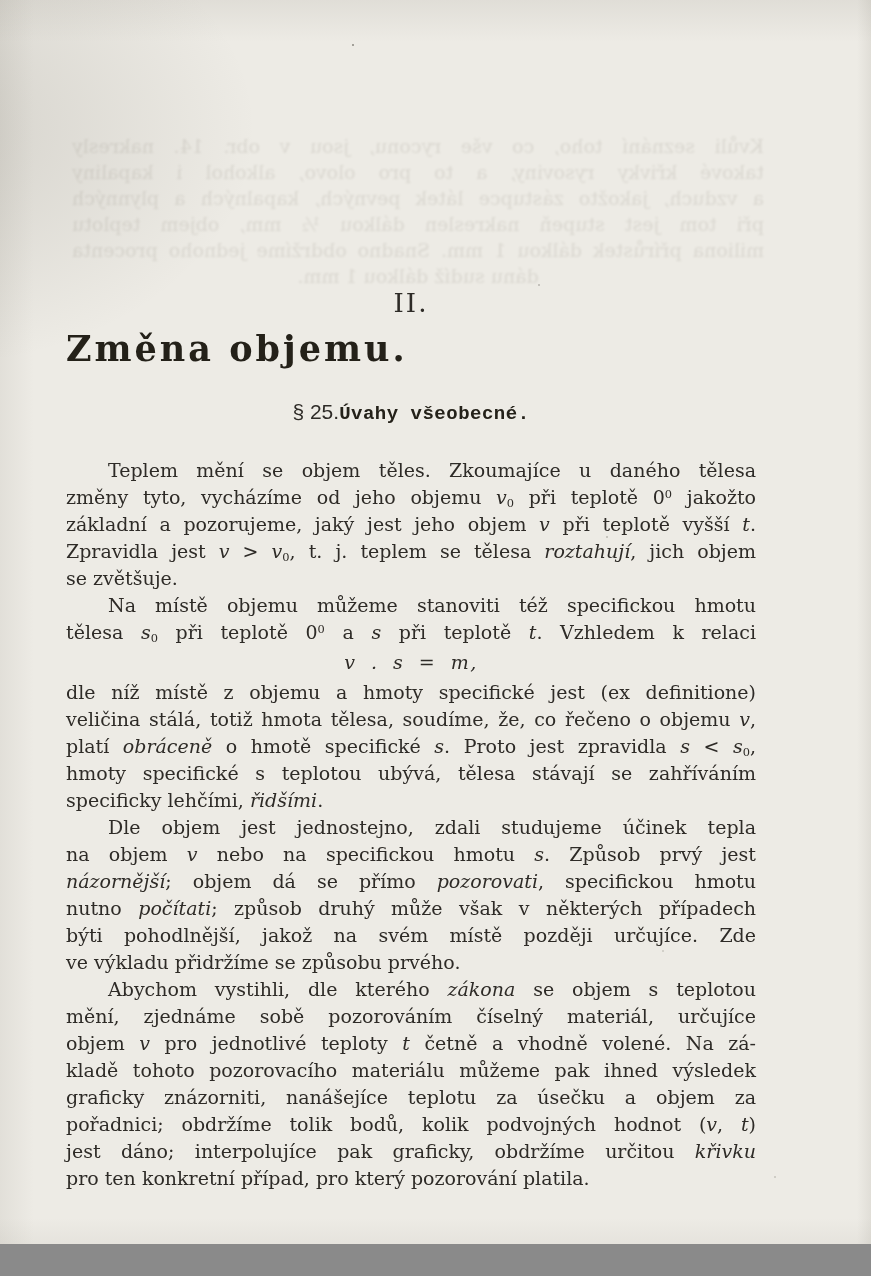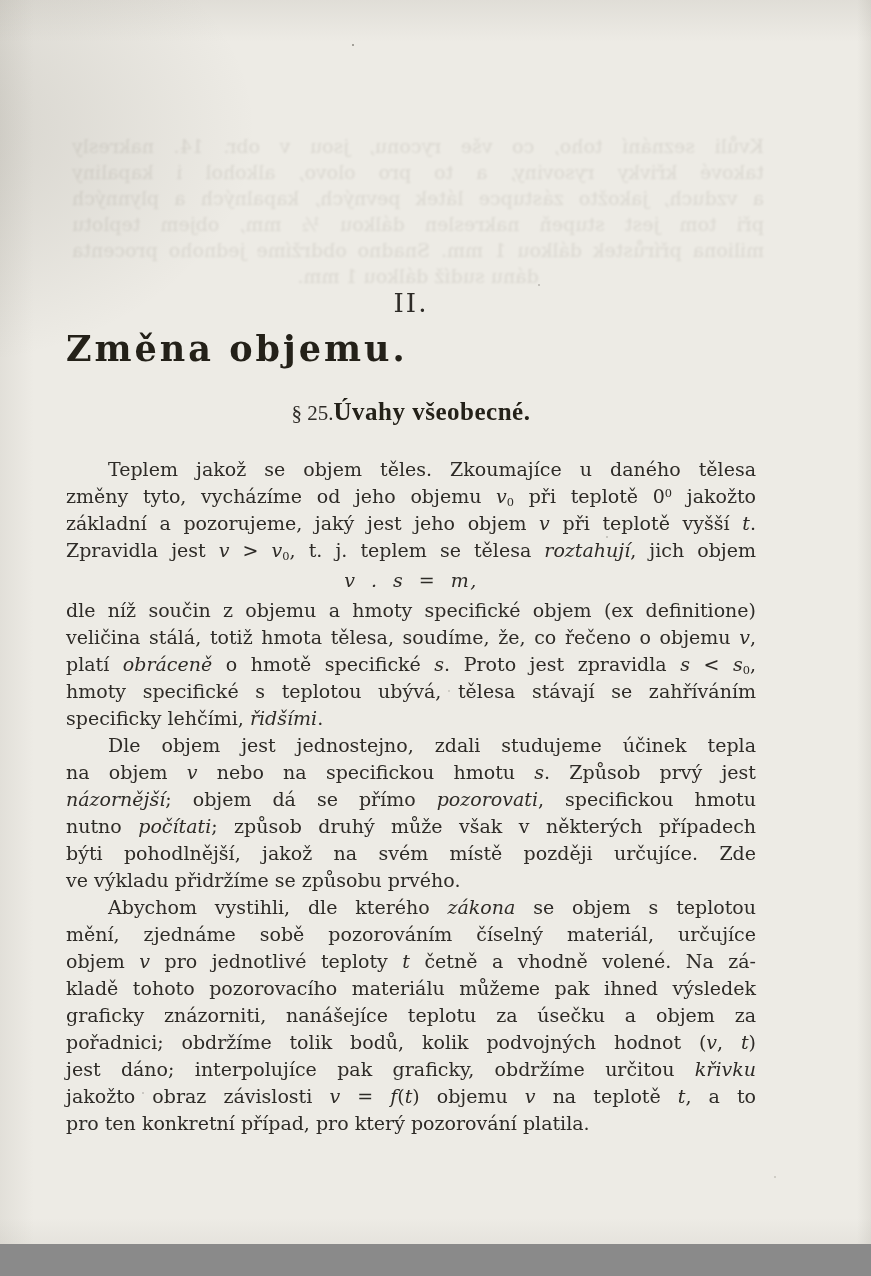--- a/index.html
+++ b/index.html
@@ -36,22 +36,22 @@
   .chapter-num {
     text-align:center; font-size:26px; line-height:30px; letter-spacing:2px;
   }
   .chapter-title {
     margin-top:10px;
     font-weight:bold;
     font-size:35px; line-height:42px; letter-spacing:3px;
     color:#242119;
   }
   .section-heading { margin-top:29px; text-align:center; font-size:21px; line-height:26px; }
-  .sec-prefix { font-family:Liberation Serif, serif; }
-  .sec-title  { font-family:Liberation Serif, serif; font-weight:bold; font-size:25px; letter-spacing:0.5px; color:#242119; }
+  .sec-prefix { font-family:Liberation Sans, sans-serif; }
+  .sec-title  { font-family:Liberation Mono, monospace; font-weight:bold; font-size:19px; letter-spacing:0.5px; color:#242119; }
 
   .body-text { margin-top:30px; font-size:19px; line-height:27px; }
   .line { text-align:justify; text-align-last:justify; }
   .line.lastline { text-align:justify; text-align-last:left; }
   .para.indent .line:first-child { text-indent:42px; }
 
   .formula {
     margin:3px 0;
     text-align:right; text-align-last:center;
     font-style:italic;
@@ -96,28 +96,33 @@
     <div class="chapter-num">II.</div>
 
     <div class="chapter-title">Změna objemu.</div>
 
     <div class="section-heading">
       <span class="sec-prefix">§ 25.</span><span class="sec-title">Úvahy všeobecné.</span>
     </div>
 
     <div class="body-text">
         <div class="para indent">
-          <div class="line">Teplem jakož se objem těles. Zkoumajíce u daného tělesa</div>
+          <div class="line">Teplem mění se objem těles. Zkoumajíce u daného tělesa</div>
           <div class="line">změny tyto, vycházíme od jeho objemu <i>v</i><sub>0</sub> při teplotě 0<sup>0</sup> jakožto</div>
           <div class="line">základní a pozorujeme, jaký jest jeho objem <i>v</i> při teplotě vyšší <i>t</i>.</div>
           <div class="line">Zpravidla jest <i>v</i> &gt; <i>v</i><sub>0</sub>, t. j. teplem se tělesa <i>roztahují</i>, jich objem</div>
+          <div class="line lastline">se zvětšuje.</div>
+        </div>
+        <div class="para indent">
+          <div class="line">Na místě objemu můžeme stanoviti též specifickou hmotu</div>
+          <div class="line">tělesa <i>s</i><sub>0</sub> při teplotě 0<sup>0</sup> a <i>s</i> při teplotě <i>t</i>. Vzhledem k relaci</div>
         </div>
         <div class="formula"><i>v . s = m,</i></div>
         <div class="para">
-          <div class="line">dle níž součin z objemu a hmoty specifické objem (ex definitione)</div>
+          <div class="line">dle níž místě z objemu a hmoty specifické jest (ex definitione)</div>
           <div class="line">veličina stálá, totiž hmota tělesa, soudíme, že, co řečeno o objemu <i>v</i>,</div>
           <div class="line">platí <i>obráceně</i> o hmotě specifické <i>s</i>. Proto jest zpravidla <i>s</i> &lt; <i>s</i><sub>0</sub>,</div>
           <div class="line">hmoty specifické s teplotou ubývá, tělesa stávají se zahříváním</div>
           <div class="line lastline">specificky lehčími, <i>řidšími</i>.</div>
         </div>
         <div class="para indent">
           <div class="line">Dle objem jest jednostejno, zdali studujeme účinek tepla</div>
           <div class="line">na objem <i>v</i> nebo na specifickou hmotu <i>s</i>. Způsob prvý jest</div>
           <div class="line"><i>názornější</i>; objem dá se přímo <i>pozorovati</i>, specifickou hmotu</div>
           <div class="line">nutno <i>počítati</i>; způsob druhý může však v některých případech</div>
@@ -125,20 +130,19 @@
           <div class="line lastline">ve výkladu přidržíme se způsobu prvého.</div>
         </div>
         <div class="para indent">
           <div class="line">Abychom vystihli, dle kterého <i>zákona</i> se objem s teplotou</div>
           <div class="line">mění, zjednáme sobě pozorováním číselný materiál, určujíce</div>
           <div class="line">objem <i>v</i> pro jednotlivé teploty <i>t</i> četně a vhodně volené. Na zá-</div>
           <div class="line">kladě tohoto pozorovacího materiálu můžeme pak ihned výsledek</div>
           <div class="line">graficky znázorniti, nanášejíce teplotu za úsečku a objem za</div>
           <div class="line">pořadnici; obdržíme tolik bodů, kolik podvojných hodnot (<i>v</i>, <i>t</i>)</div>
           <div class="line">jest dáno; interpolujíce pak graficky, obdržíme určitou <i>křivku</i></div>
-          <div class="line">jakožto obraz závislosti <i>v</i> = <i>f</i>(<i>t</i>) objemu <i>v</i> na teplotě <i>t</i>, a to</div>
           <div class="line lastline">pro ten konkretní případ, pro který pozorování platila.</div>
         </div>
       </div>
   </div>
 
   <div class="specks"></div>
 </div>
 
 </body></html>

